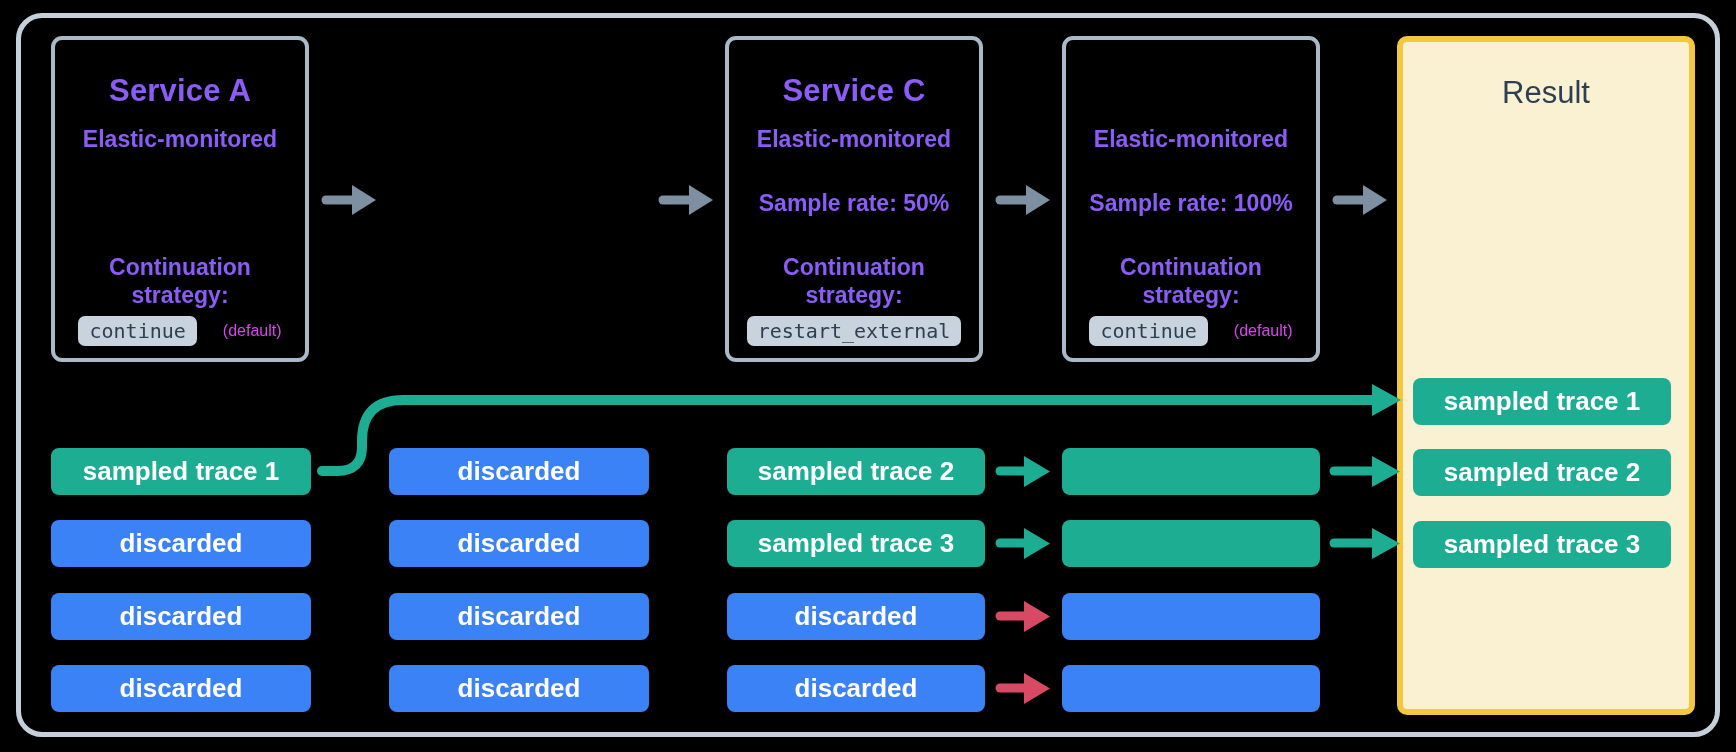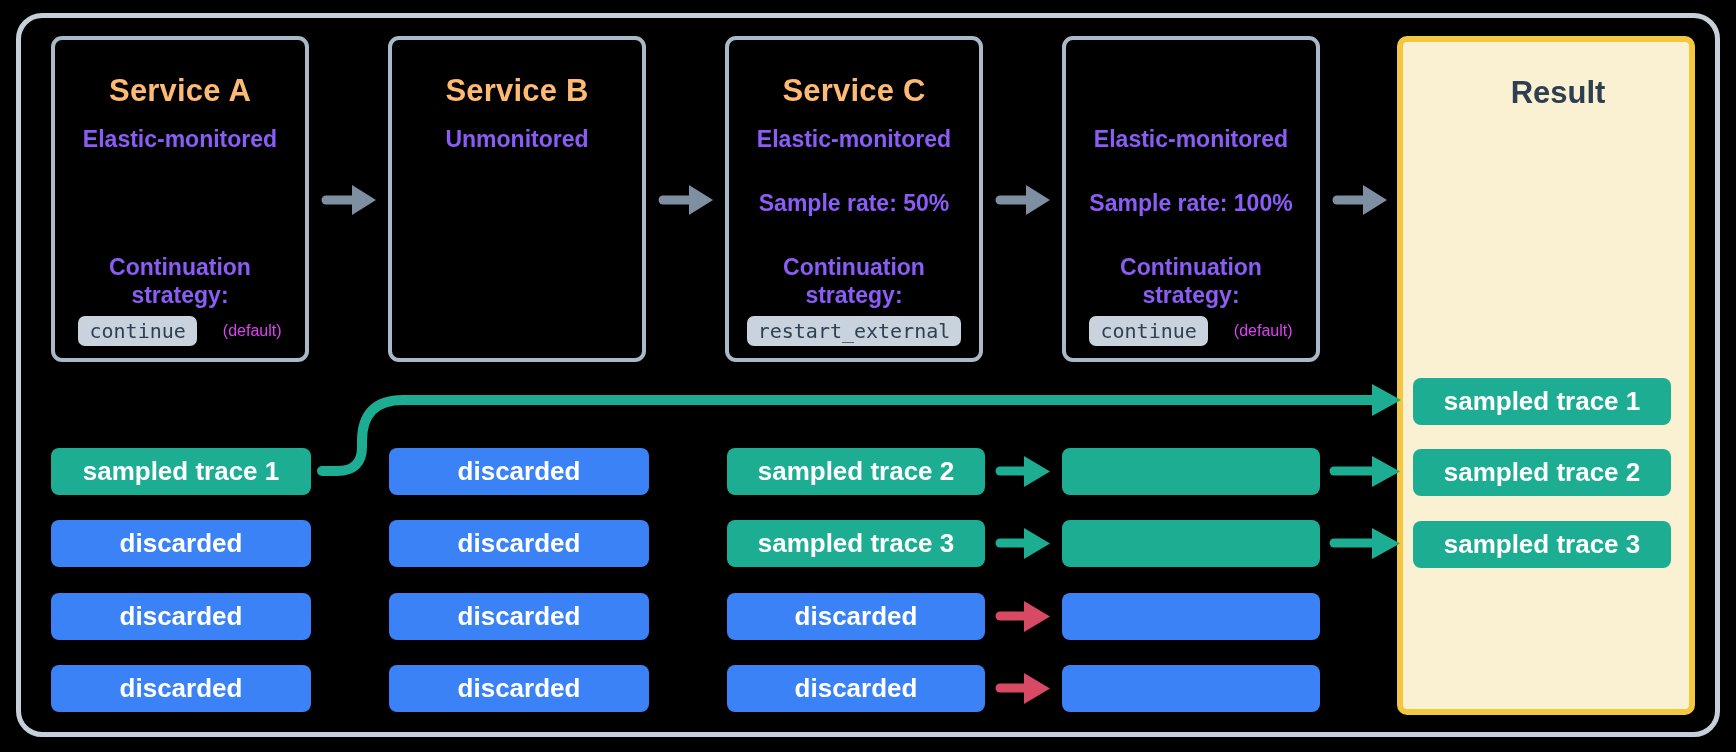--- a/index.html
+++ b/index.html
@@ -12,21 +12,21 @@
     border:5px solid #C6D0DA;border-radius:26px;
   }
   
   .svc-box{
     position:absolute;top:36px;width:258px;height:326px;box-sizing:border-box;
     border:4px solid #A9B9C8;border-radius:11px;background:transparent;
   }
   .svc-a{left:51px}.svc-b{left:388px}.svc-c{left:725px}.svc-d{left:1062px}
   .svc-title{
     position:absolute;top:33px;left:0;width:100%;text-align:center;
-    font-size:31px;line-height:36px;font-weight:700;color:#fdba74;letter-spacing:.2px;
+    font-size:31px;line-height:36px;font-weight:700;color:#8b5cf6;letter-spacing:.2px;
   }
   .svc-line{
     position:absolute;left:0;width:100%;text-align:center;
     font-size:23px;line-height:28px;font-weight:600;color:#8b5cf6;
   }
   .svc-monitoring{top:85px}
   .svc-rate{top:149px}
   .svc-continuation{top:213px;left:50%;width:180px;transform:translateX(-50%);}
   .svc-strategy{
     position:absolute;top:274px;left:0;width:100%;height:34px;
@@ -36,22 +36,22 @@
     background:#C8D3DE;color:#2E3F51;border-radius:7px;padding:3px 11px;
     font-family:"DejaVu Sans Mono",monospace;font-size:20px;line-height:24px;white-space:nowrap;
   }
   .strategy-note{font-size:16px;font-weight:500;color:#d946ef;white-space:nowrap;}
   
   .result-box{
     position:absolute;left:1397px;top:36px;width:298px;height:679px;box-sizing:border-box;
     border:6px solid #F3C73E;border-radius:10px;background:#FAF0D2;
   }
   .result-title{
-    position:absolute;top:33px;left:12px;width:100%;text-align:center;
-    font-size:31px;line-height:36px;font-weight:700;color:#2E3F51;
+    position:absolute;top:33px;left:0;width:100%;text-align:center;
+    font-size:31px;line-height:36px;font-weight:400;color:#2E3F51;
   }
   .res-chip{
     position:absolute;left:10px;width:258px;height:47px;border-radius:8px;
     display:flex;align-items:center;justify-content:center;
     font-size:26px;font-weight:600;color:#fff;background:#1CAD93;
   }
   .res-1{top:336px}.res-2{top:407px}.res-3{top:479px}
   
   .chip{
     position:absolute;height:47px;border-radius:8px;
@@ -76,24 +76,20 @@
   <div class="svc-box svc-a">
     <div class="svc-title">Service A</div>
     <div class="svc-line svc-monitoring">Elastic-monitored</div>
     <div class="svc-line svc-continuation">Continuation strategy:</div>
     <div class="svc-strategy">
       <span class="code-chip">continue</span>
       <span class="strategy-note">(default)</span>
     </div>
   </div>
 
-  <div class="svc-box svc-b">
-    <div class="svc-title">Service B</div>
-    <div class="svc-line svc-monitoring">Unmonitored</div>
-  </div>
 
   <div class="svc-box svc-c">
     <div class="svc-title">Service C</div>
     <div class="svc-line svc-monitoring">Elastic-monitored</div>
     <div class="svc-line svc-rate">Sample rate: 50%</div>
     <div class="svc-line svc-continuation">Continuation strategy:</div>
     <div class="svc-strategy">
       <span class="code-chip">restart_external</span>
     </div>
   </div>

